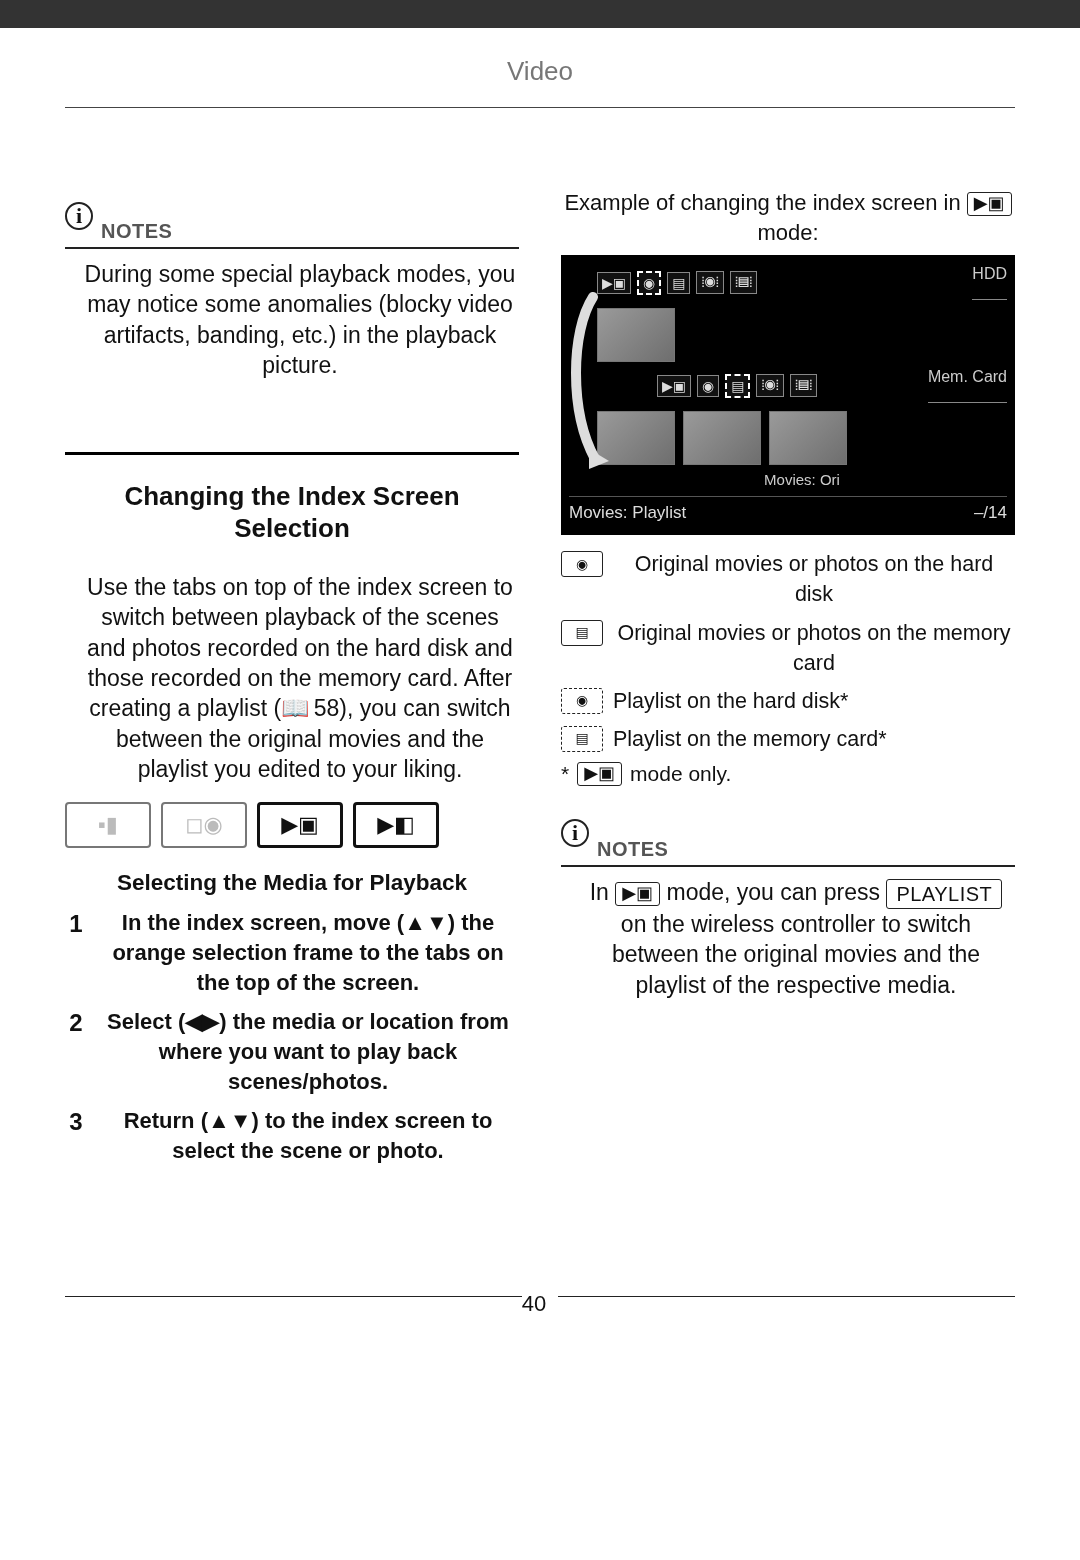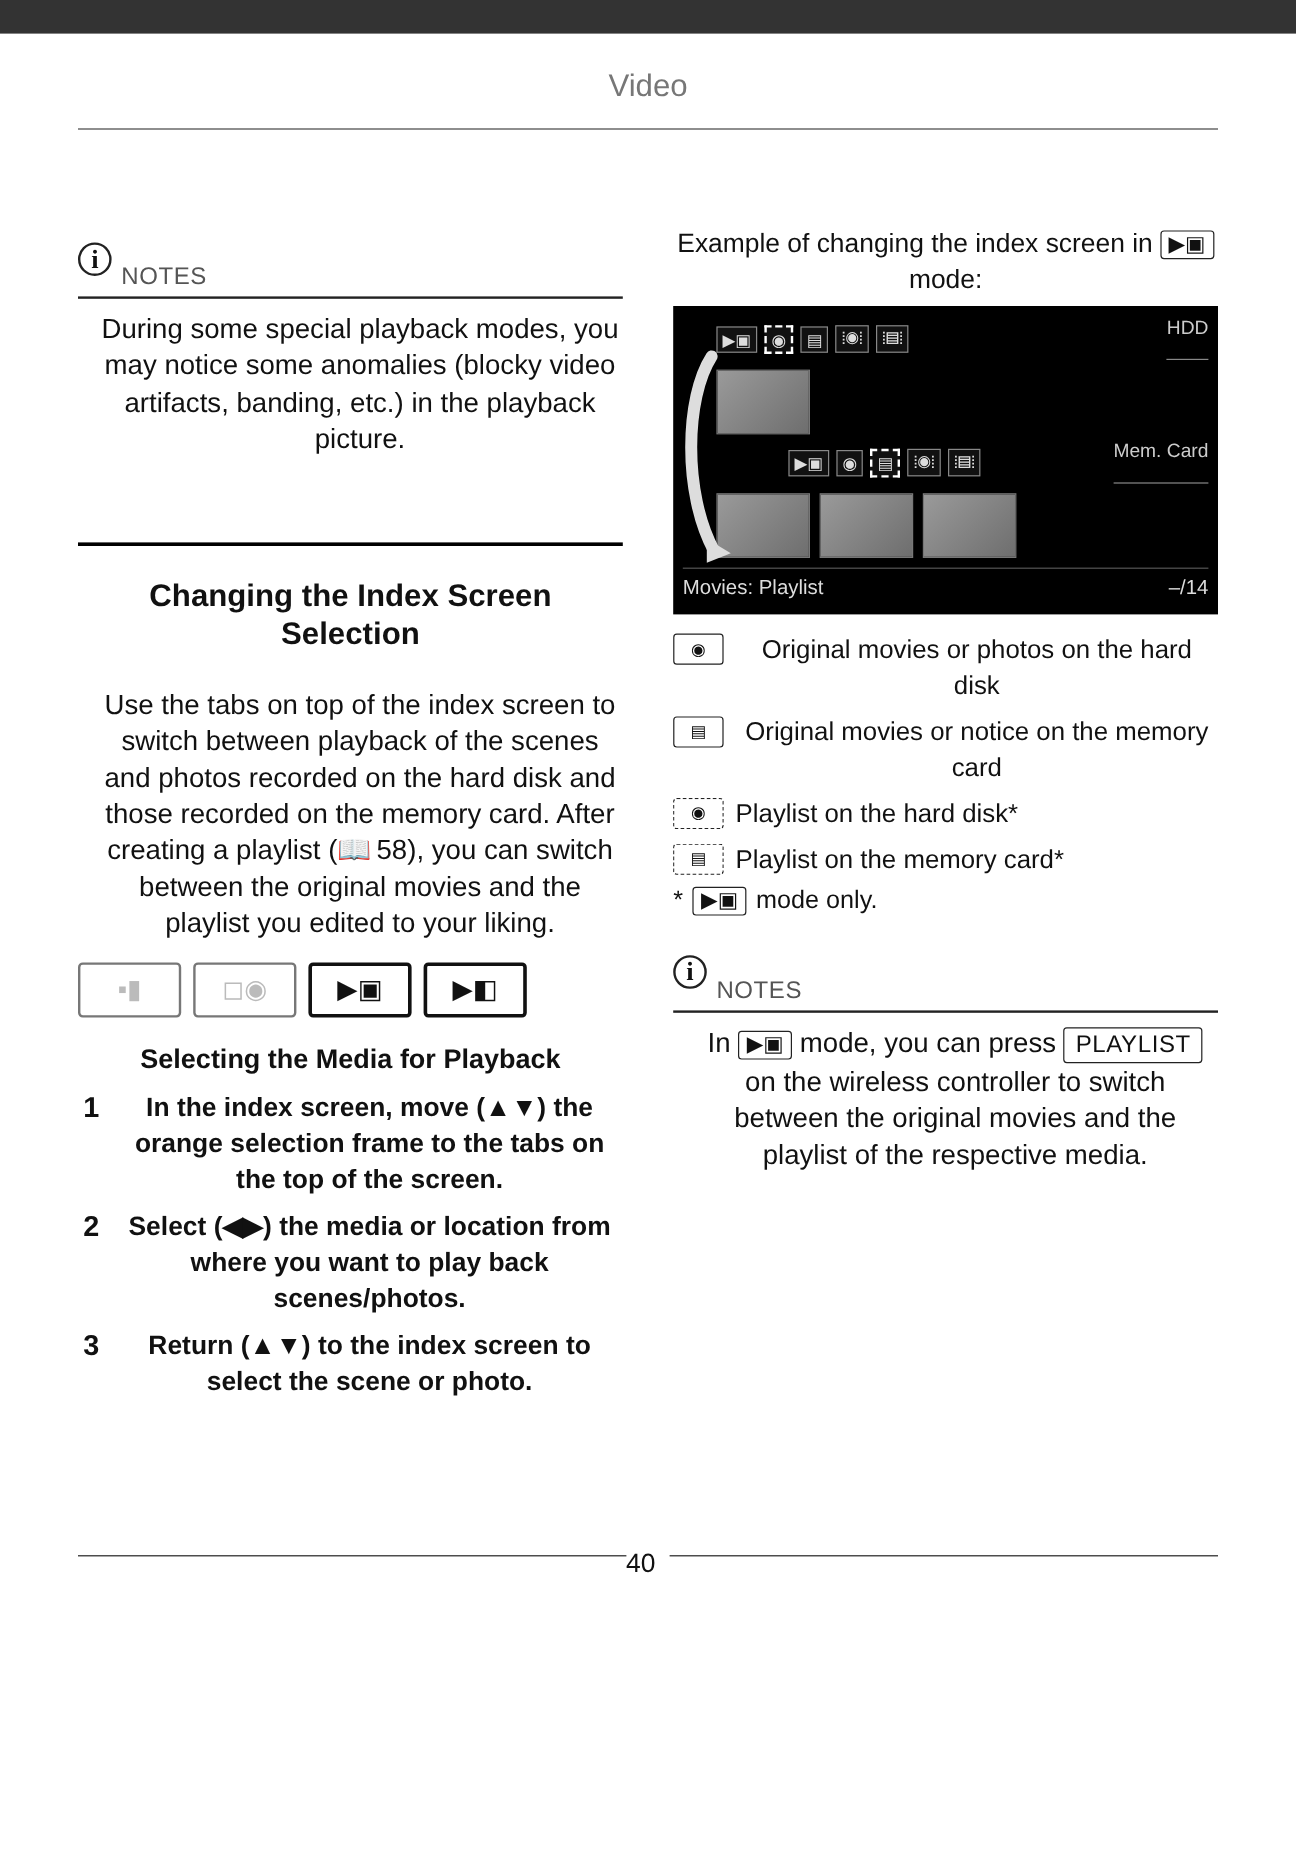--- a/index.html
+++ b/index.html
@@ -5,21 +5,21 @@
   * { box-sizing: border-box; margin: 0; padding: 0; }
   html, body { width: 1080px; height: 1560px; background: #fff; font-family: Arial, Helvetica, sans-serif; color: #111; }
   .topbar { background:#333; height:28px; width:100%; }
   .page { padding: 18px 65px 30px 65px; text-align: center; }
   .section-label { color:#777; font-size:26px; margin:10px 0 20px 0; }
   .section-underline { border-bottom: 1.5px solid #444; margin-bottom: 80px; }
   .columns { display:flex; gap:42px; }
   .col { flex:1 1 50%; min-width:0; }
   .notes-header { display:flex; align-items:center; gap:8px; border-bottom:2px solid #222; padding-bottom:4px; margin-bottom:10px; }
   .info-icon { width:28px; height:28px; border:2.5px solid #222; border-radius:50%; display:flex; align-items:center; justify-content:center; font-family: Georgia, 'Times New Roman', serif; font-weight:bold; font-size:22px; }
-  .notes-label { font-weight:normal; font-size:20px; color:#555; letter-spacing:0.5px;margin-top:32px; }
+  .notes-label { font-weight:bold; font-size:20px; color:#555; letter-spacing:0.5px;margin-top:32px; }
   .body-text { font-size:23px; line-height:1.32;margin-left:16px; }
   .heavy-rule { border-top:3px solid #000; margin:72px 0 26px 0; }
   .h2 { font-weight:bold; font-size:26px; line-height:1.2; font-family: Arial, Helvetica, sans-serif; margin-bottom:28px; }
   .h3 { font-weight:bold; font-size:22.5px; margin:22px 0 12px 0; }
   .mode-row { display:flex; gap:10px; margin:18px 0 10px 0; }
   .mode-box { width:86px; height:46px; border:2px solid #777; border-radius:4px; display:flex; align-items:center; justify-content:center; font-size:22px; }
   .mode-box.active { border:3px solid #111; }
   .mode-box.dim { color:#bbb; }
   .ol { list-style:none; counter-reset:step; }
   .ol li { display:flex; gap:10px; font-size:22px; font-weight:bold; line-height:1.35; margin-bottom:10px; }
@@ -145,35 +145,36 @@
           <span class="tab">⦙▤⦙</span>
           <span class="spacer"></span>
           <span class="storage-label">Mem. Card</span>
         </div>
 
         <div class="thumb-row">
           <div class="thumb"></div>
           <div class="thumb"></div>
           <div class="thumb"></div>
         </div>
+        <div class="row-label">Movies: Ori</div>
 
         <div class="bottom-bar">
           <span>Movies: Playlist</span>
           <span>–/14</span>
         </div>
       </div>
 
       <div class="legend">
         <div class="legend-row">
           <span class="legend-icon">◉</span>
           <span>Original movies or photos on the hard disk</span>
         </div>
         <div class="legend-row">
           <span class="legend-icon">▤</span>
-          <span>Original movies or notice on the memory card</span>
+          <span>Original movies or photos on the memory card</span>
         </div>
         <div class="legend-row">
           <span class="legend-icon stripe">◉</span>
           <span>Playlist on the hard disk*</span>
         </div>
         <div class="legend-row">
           <span class="legend-icon stripe">▤</span>
           <span>Playlist on the memory card*</span>
         </div>
       </div>

